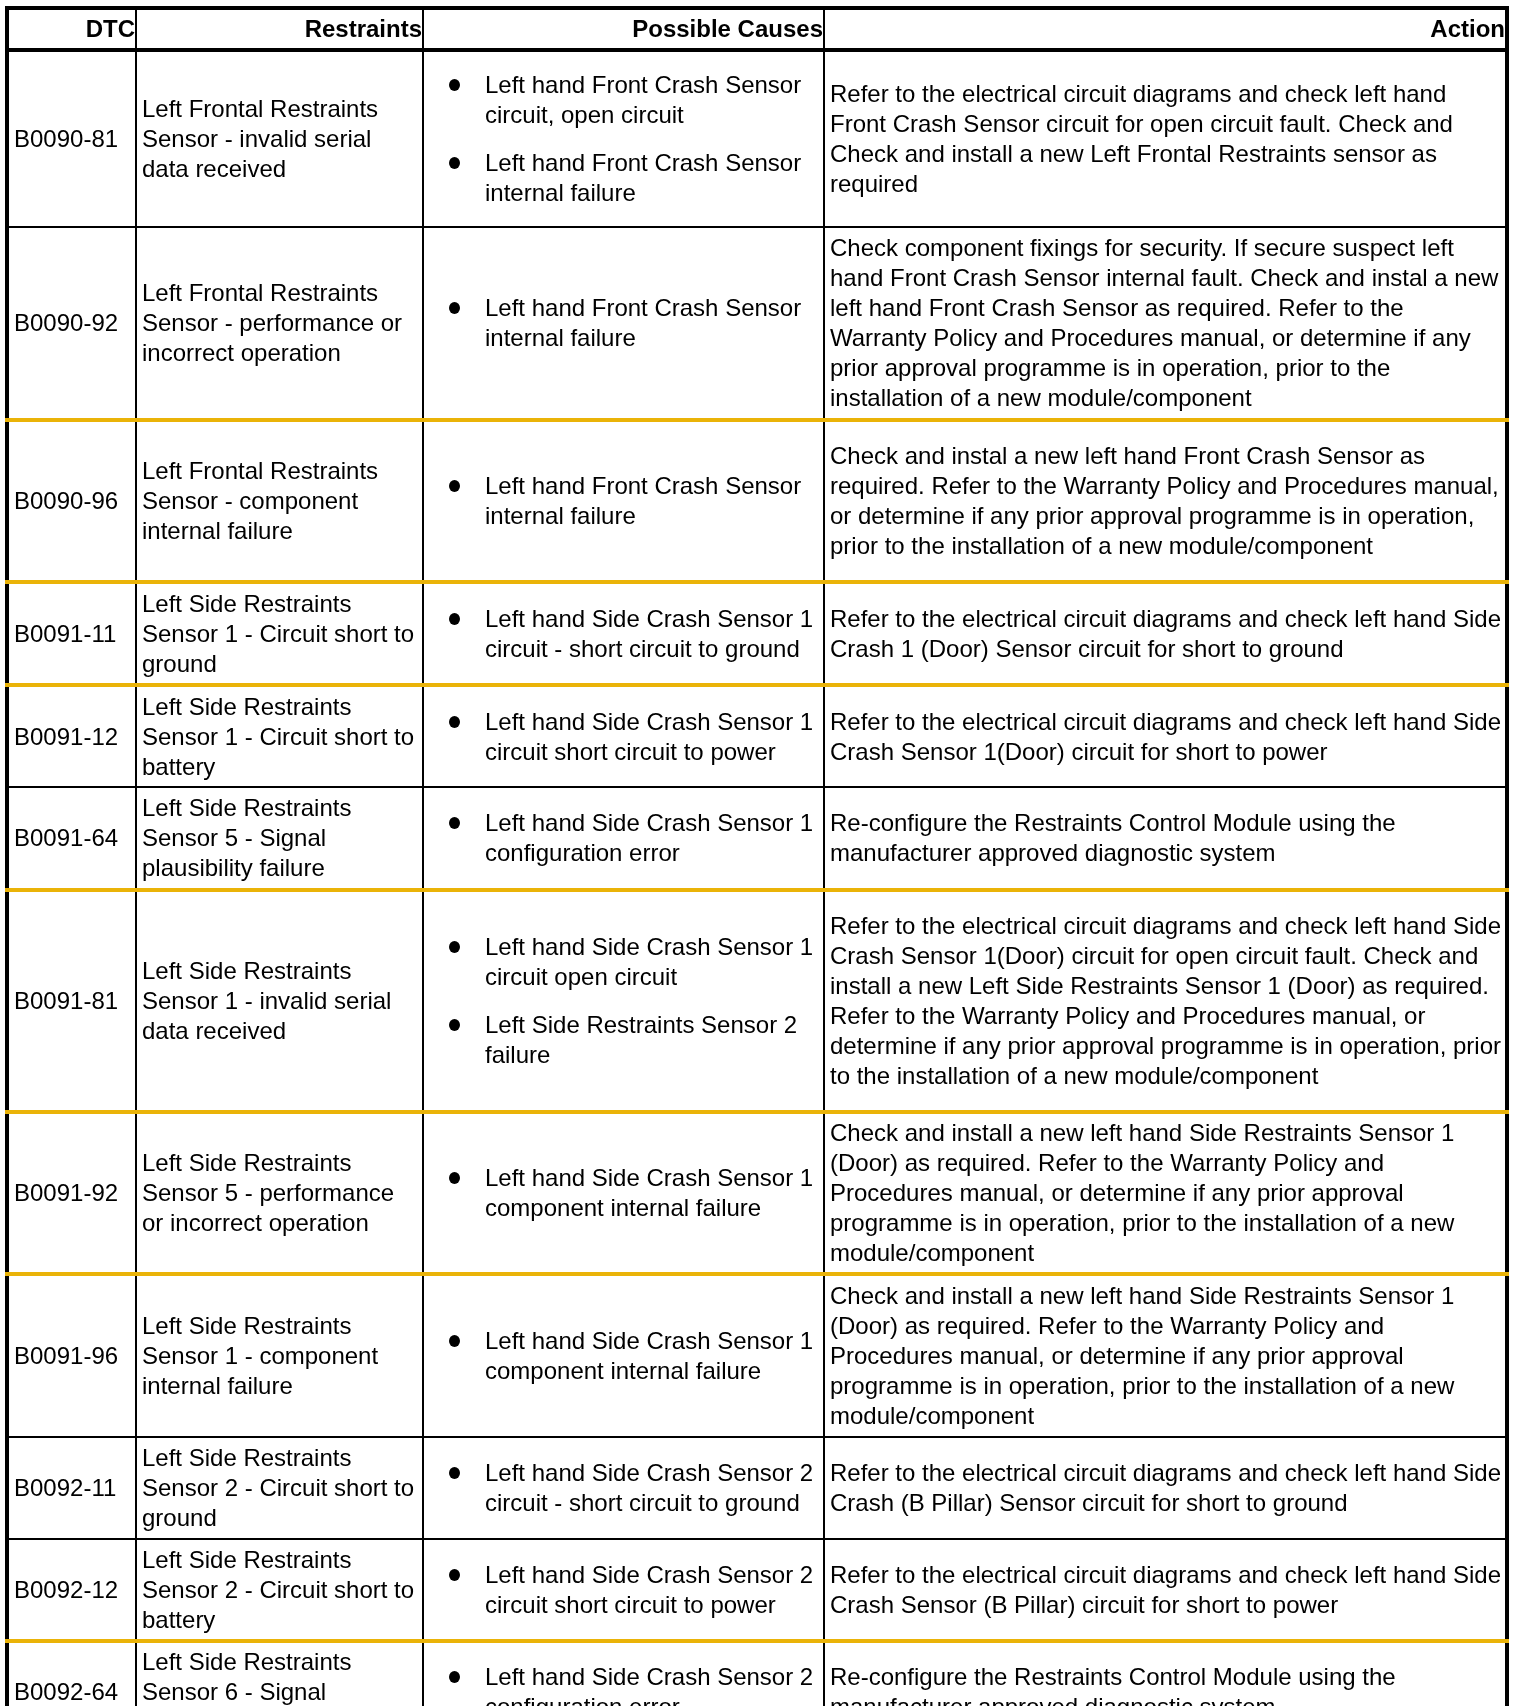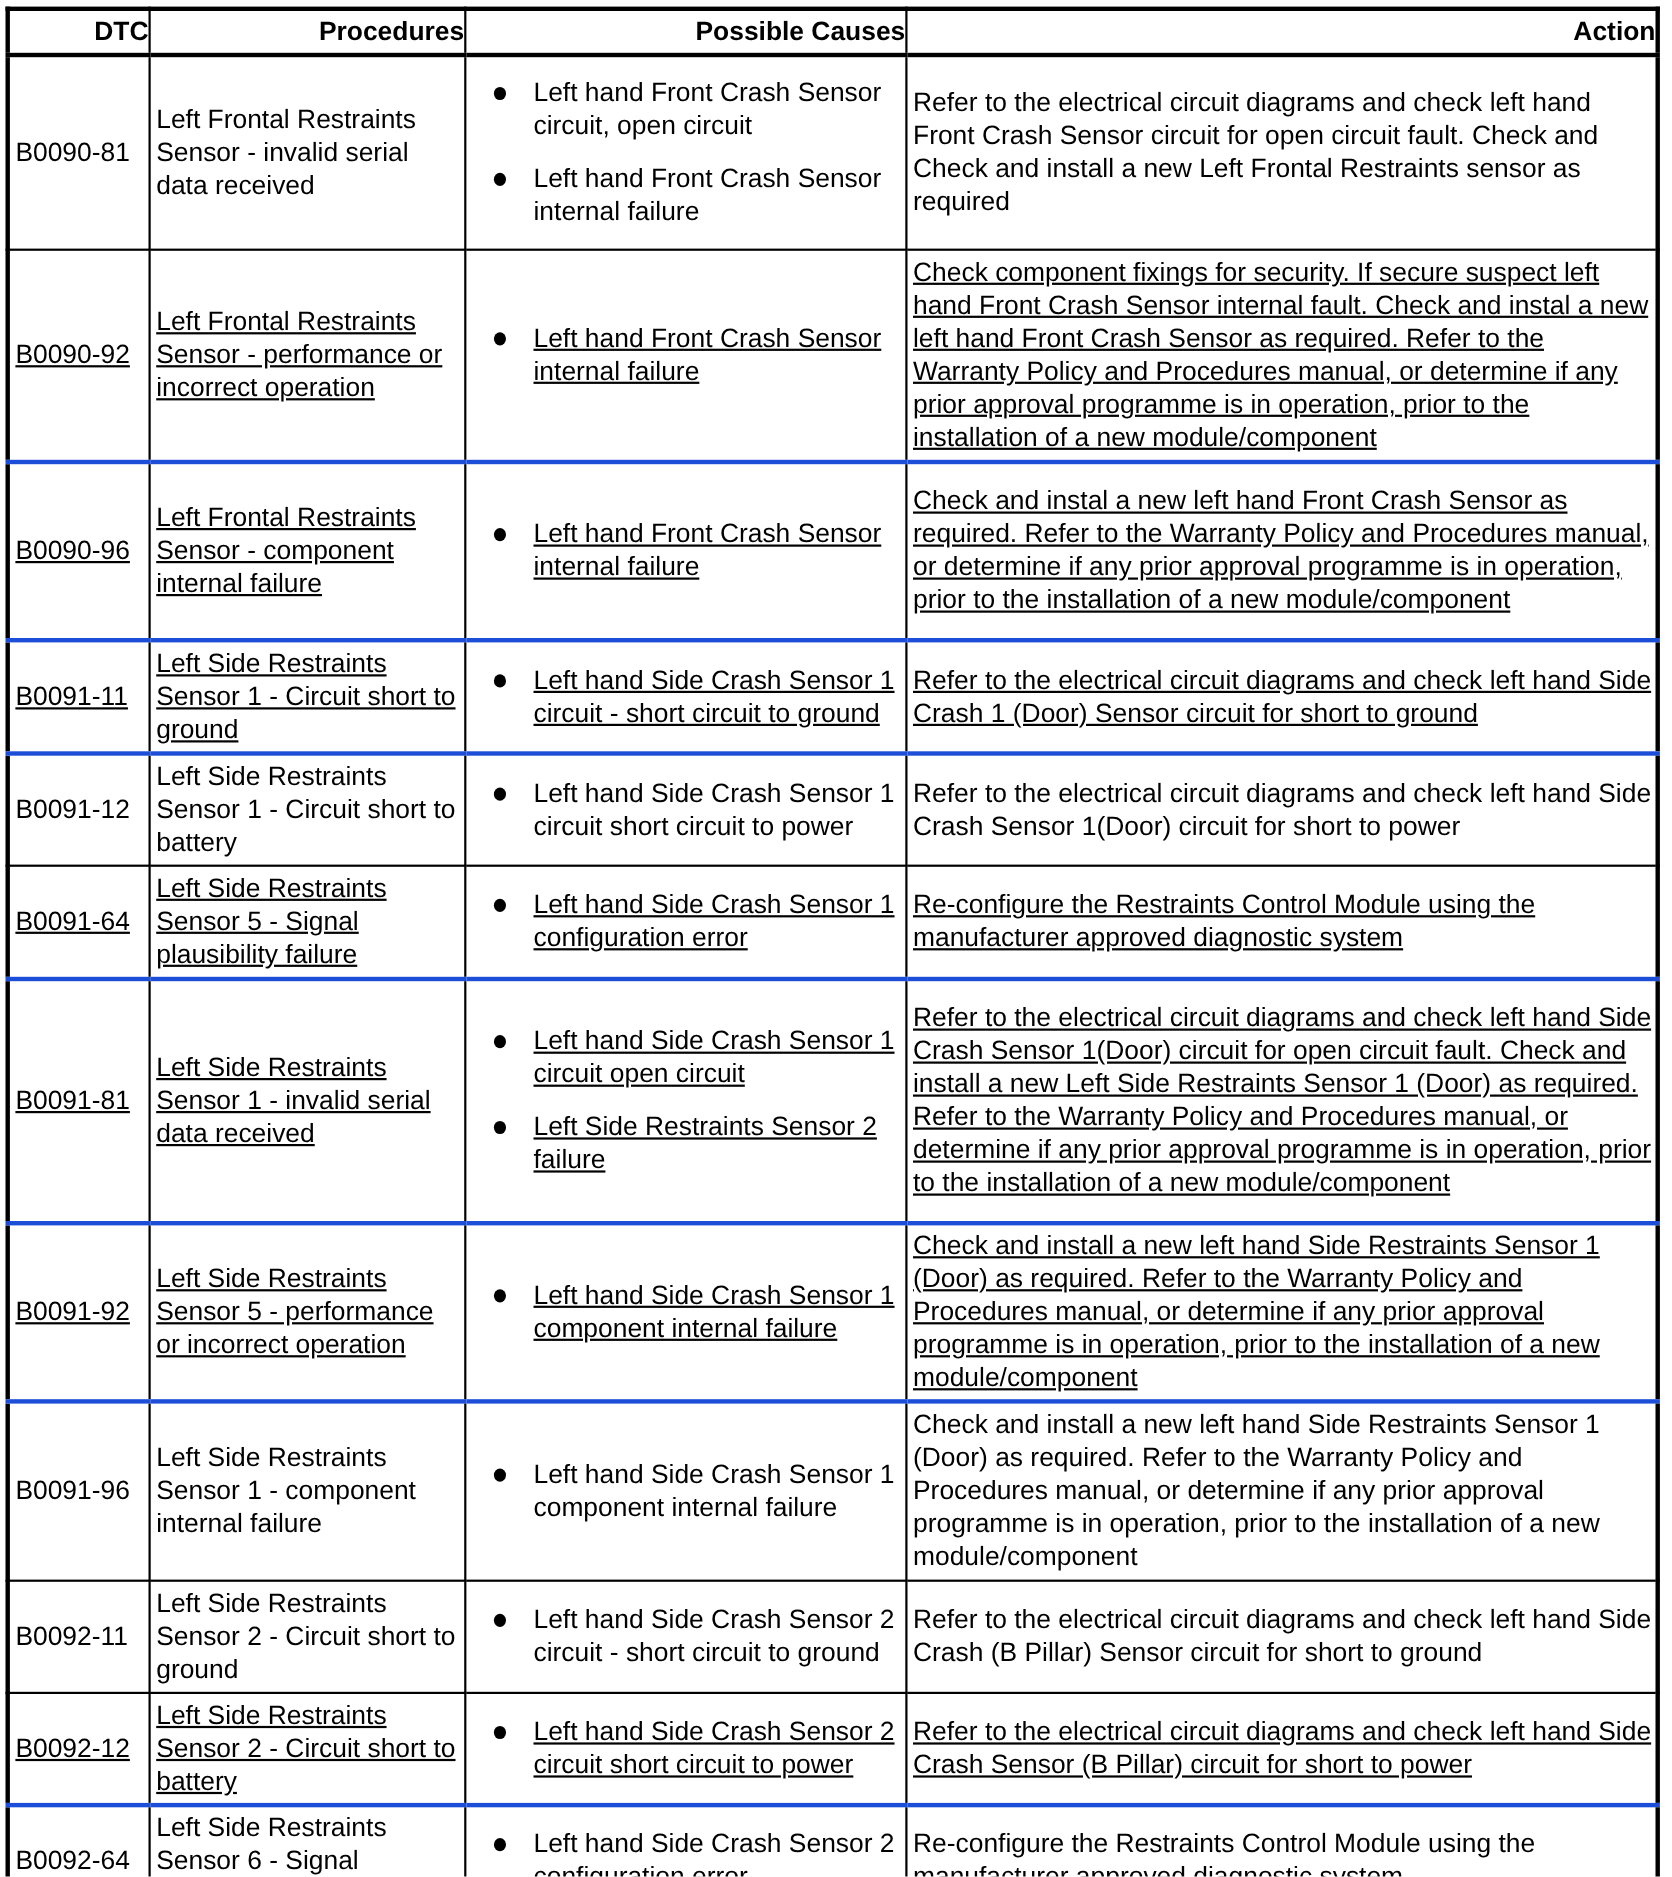--- a/index.html
+++ b/index.html
@@ -16,21 +16,21 @@
   table.dtc col.c4 { width: 683px; }
   table.dtc th {
     height: 38px; font-weight: bold; font-size: 24px; text-align: right;
     border: 2px solid #000; border-bottom: 4px solid #000; padding: 0;
     vertical-align: middle;
   }
   table.dtc td {
     border: 2px solid #000; font-size: 24px; line-height: 30px;
     padding: 0 4px 0 5px; vertical-align: middle; text-align: left;
   }
-  table.dtc tr.thick td { border-bottom: 4px solid #1d4ed8; text-decoration: underline; }
+  table.dtc tr.thick td { border-bottom: 4px solid #eab308; }
   td.code { padding-left: 6px; white-space: nowrap; }
   ul.causes { list-style: none; margin: 0; padding: 0 0 0 20px; }
   ul.causes li { position: relative; padding-left: 36px; margin: 18px 0; }
   ul.causes li .bullet {
     position: absolute; left: 0; top: 9px; width: 11px; height: 12px;
     border-radius: 50%; background: #000;
   }
 </style>
 </head>
 <body>
@@ -38,21 +38,21 @@
 <table class="dtc">
   <colgroup>
       <col class="c1">
       <col class="c2">
       <col class="c3">
       <col class="c4">
     </colgroup>
   <thead>
     <tr>
       <th>DTC</th>
-      <th>Procedures</th>
+      <th>Restraints</th>
       <th>Possible Causes</th>
       <th>Action</th>
     </tr>
   </thead>
   <tbody id="dtc-body">
       <tr style="height: 135px;">
         <td class="code">B0090-81</td>
         <td>Left Frontal Restraints Sensor - invalid serial data received</td>
         <td>
           <ul class="causes">

